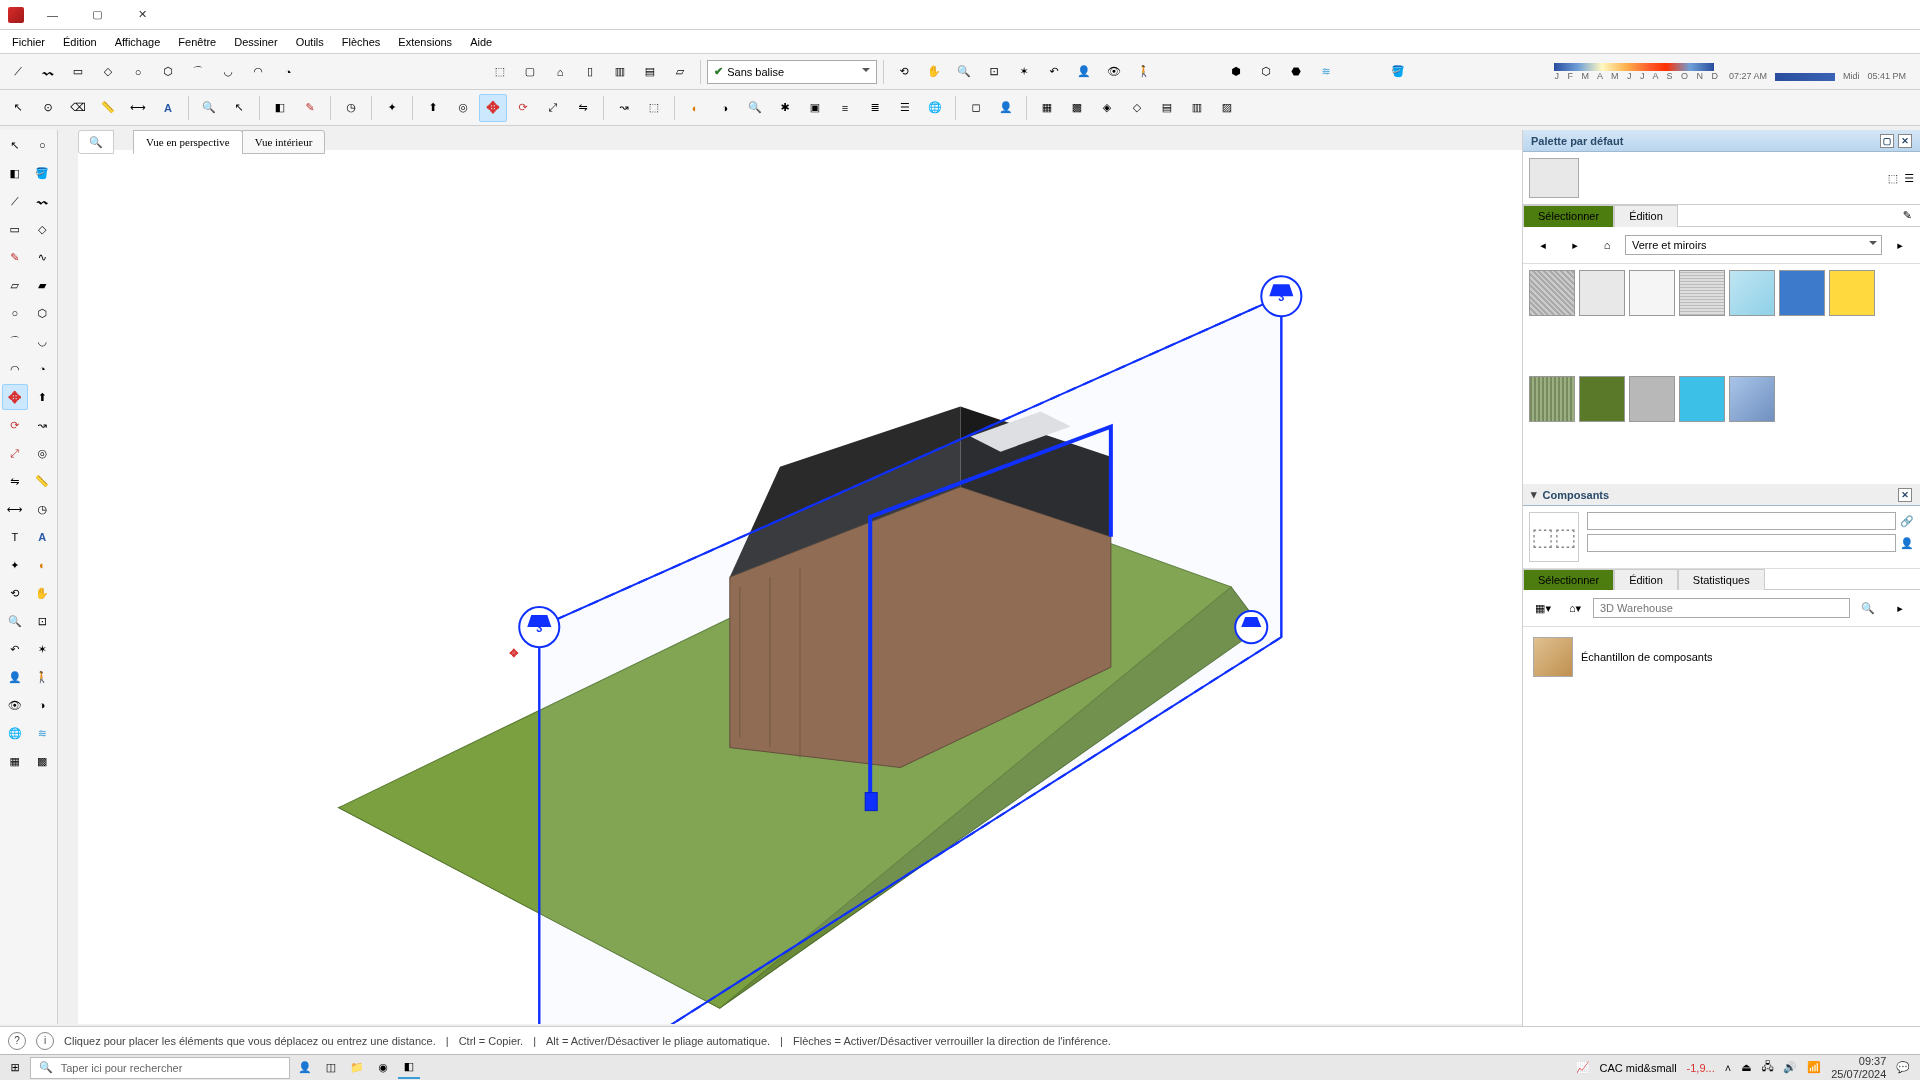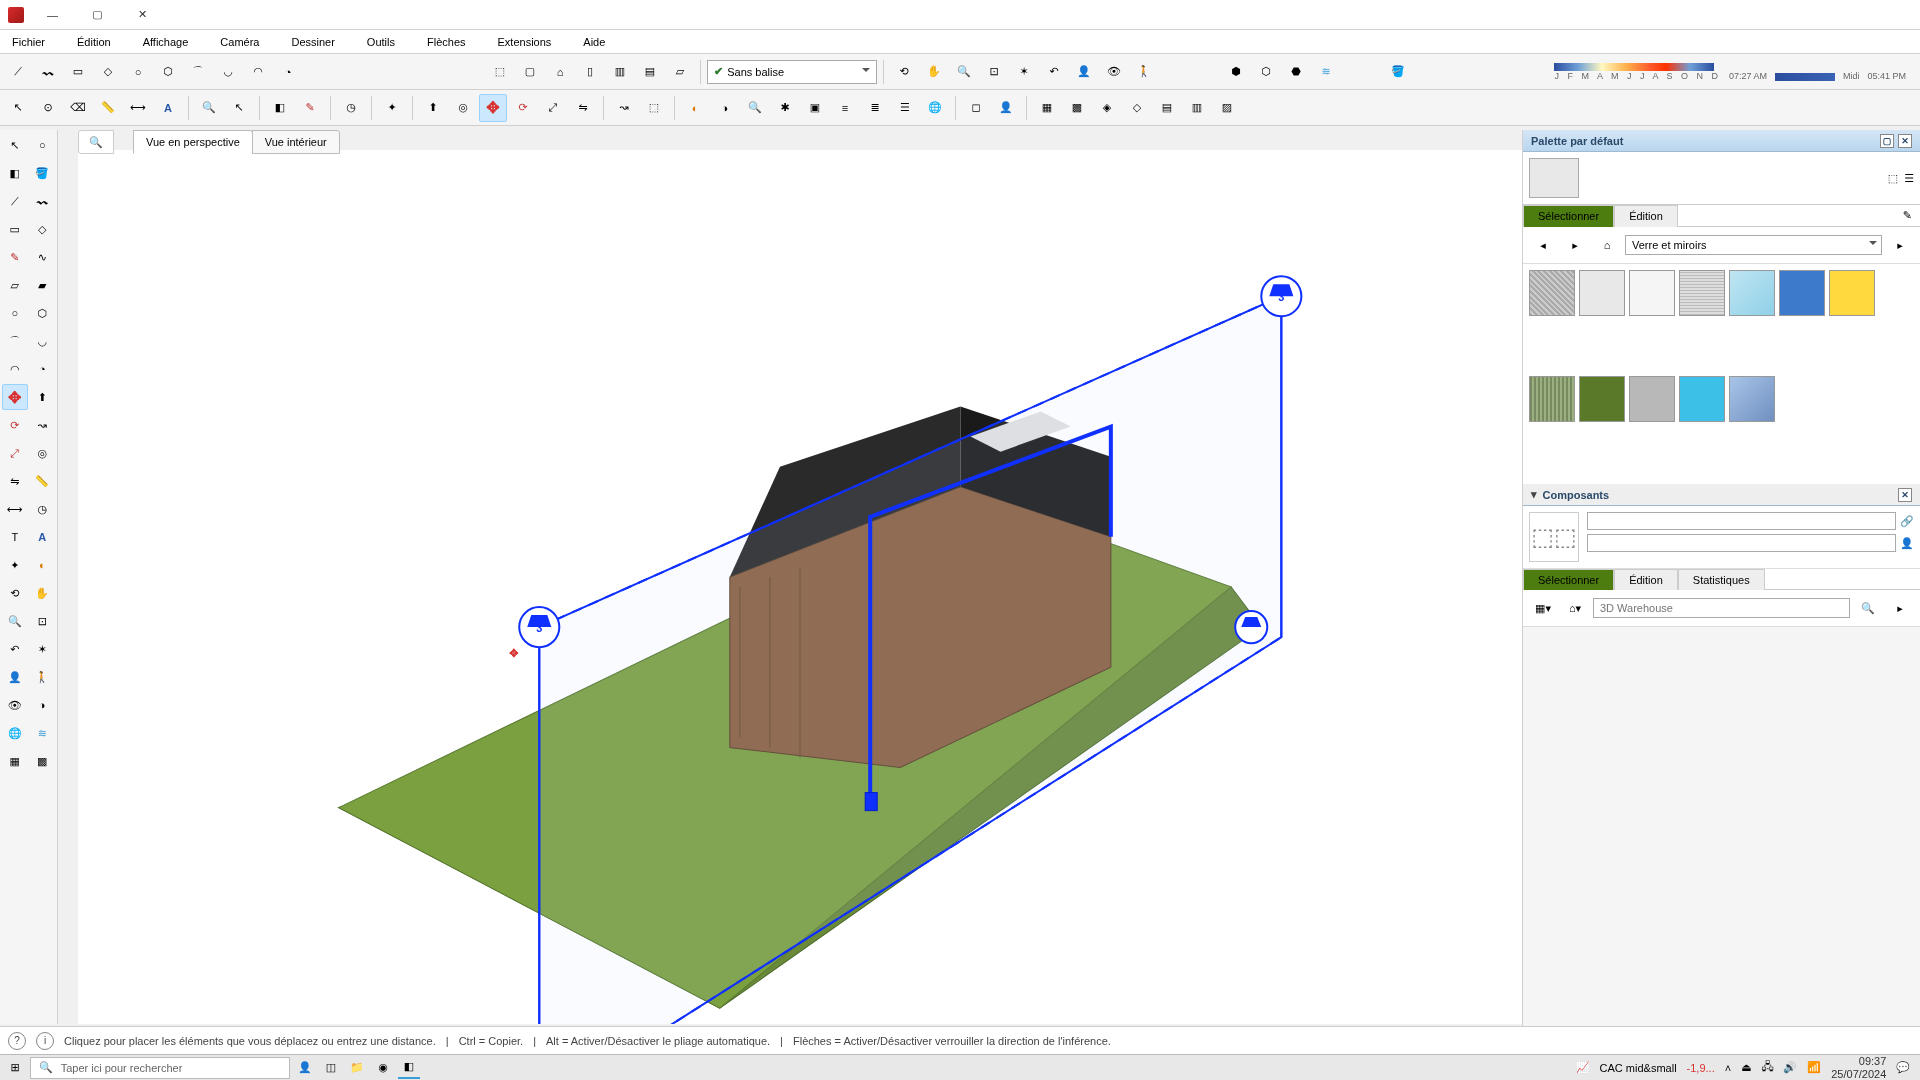--- a/index.html
+++ b/index.html
@@ -2,40 +2,40 @@
 <html><head>
 <meta charset="utf-8">
 <style>
 * { margin: 0; padding: 0; box-sizing: border-box; font-family: "Segoe UI", Tahoma, sans-serif; font-size: 11px; }
 body { width: 1920px; height: 1080px; background: #f0f0f0; overflow: hidden; display: flex; flex-direction: column; }
 .titlebar { height: 30px; background: #fff; display: flex; align-items: center; padding: 0 8px; border-bottom: 1px solid #d0d0d0; }
 .titlebar-icon { width: 16px; height: 16px; background: linear-gradient(135deg,#d92b2b,#a01818); margin-right: 6px; border-radius: 2px; }
 .titlebar-title { flex: 1; color: #333; }
 .titlebar-buttons { display: flex; gap: 0; }
 .titlebar-btn { width: 45px; height: 30px; display: flex; align-items: center; justify-content: center; color: #333; }
-.menubar { height: 24px; background: #fff; display: flex; align-items: center; padding: 0 4px; gap: 16px; border-bottom: 1px solid #d0d0d0; }
+.menubar { height: 24px; background: #fff; display: flex; align-items: center; padding: 0 4px; gap: 2px; border-bottom: 1px solid #d0d0d0; }
 .menu-item { padding: 2px 8px; cursor: default; }
 .toolbar-row { background: #f5f5f5; border-bottom: 1px solid #d0d0d0; display: flex; align-items: center; padding: 2px 4px; gap: 2px; min-height: 36px; }
 .tool-btn { width: 28px; height: 28px; display: flex; align-items: center; justify-content: center; border: 1px solid transparent; cursor: pointer; border-radius: 2px; }
 .tool-btn.active { background: #cce8ff; border-color: #99d1ff; }
 .tool-sep { width: 1px; height: 24px; background: #ccc; margin: 0 4px; }
 .tag-select { width: 170px; height: 24px; border: 1px solid #aaa; background: #fff; padding: 0 20px 0 6px; position: relative; display: flex; align-items: center; gap: 4px; }
 .tag-select::after { content: ""; position: absolute; right: 6px; top: 50%; transform: translateY(-50%); border: 4px solid transparent; border-top-color: #555; }
 .checkmark { color: #2a7a2a; font-weight: bold; }
 .time-bar { display: flex; align-items: flex-end; gap: 8px; margin-left: auto; padding-right: 10px; }
 .time-gradient { width: 160px; height: 8px; background: linear-gradient(90deg,#2a4d9e 0%, #6fa0d8 15%, #fff8c0 30%, #ffb24d 45%, #ff5a2a 60%, #ff3000 70%, #6fa0d8 85%, #2a4d9e 100%); }
 .time-letters { font-size: 9px; letter-spacing: 3px; color: #666; }
 .time-text { font-size: 9px; color: #666; }
 .left-vtoolbar { position: absolute; left: 0; top: 130px; width: 58px; background: #f5f5f5; border-right: 1px solid #d0d0d0; display: flex; flex-direction: column; padding: 2px; bottom: 56px; }
 .vtool-row { display: flex; gap: 2px; margin-bottom: 2px; }
 .vtool-btn { width: 26px; height: 26px; display: flex; align-items: center; justify-content: center; cursor: pointer; border: 1px solid transparent; border-radius: 2px; }
 .vtool-btn.active { background: #cce8ff; border-color: #99d1ff; }
 .scene-tabs { position: absolute; left: 78px; top: 130px; display: flex; gap: 0; z-index: 5; }
 .scene-search { width: 36px; height: 24px; border: 1px solid #ccc; border-radius: 3px 0 0 3px; background: #fff; display: flex; align-items: center; justify-content: center; }
-.scene-tab { height: 24px; padding: 0 12px; border: 1px solid #bbb; background: #f8f8f8; display: flex; align-items: center; border-radius: 0 3px 0 0; margin-left: -1px; }
+.scene-tab { height: 24px; padding: 0 12px; border: 1px solid #bbb; background: #f8f8f8; display: flex; align-items: center; border-radius: 0 3px 0 0; margin-left: -1px; font-family: Liberation Serif, serif; }
 .scene-tab.active { background: #fff; border-bottom-color: #fff; }
 .viewport { position: absolute; left: 78px; top: 150px; right: 398px; bottom: 56px; background: #fff; overflow: hidden; }
 .right-panel { position: absolute; right: 0; top: 130px; width: 398px; bottom: 44px; background: #f5f5f5; border-left: 1px solid #d0d0d0; display: flex; flex-direction: column; }
 .panel-header { background: linear-gradient(#d5e6f5,#b9d6ef); height: 22px; display: flex; align-items: center; padding: 0 8px; font-weight: 600; color: #2a4a6a; border-bottom: 1px solid #a0b8d0; }
 .panel-header .chev { margin-right: 6px; color: #444; }
 .panel-header .controls { margin-left: auto; display: flex; gap: 4px; }
 .panel-header .controls span { width: 14px; height: 14px; border: 1px solid #888; background: #fff; font-size: 9px; display: flex; align-items: center; justify-content: center; }
 .mat-tabs { display: flex; border-bottom: 1px solid #ccc; background: #fff; }
 .mat-tab { padding: 4px 14px; border: 1px solid #ccc; border-bottom: none; margin-bottom: -1px; background: #eee; cursor: pointer; }
 .mat-tab.active { background: #4d7c0f; }
@@ -76,21 +76,21 @@
     <div class="titlebar-btn">—</div>
     <div class="titlebar-btn">▢</div>
     <div class="titlebar-btn close">✕</div>
   </div>
 </div>
 
 <div class="menubar">
   <div class="menu-item">Fichier</div>
   <div class="menu-item">Édition</div>
   <div class="menu-item">Affichage</div>
-  <div class="menu-item">Caméra</div>
+  <div class="menu-item">Fenêtre</div>
   <div class="menu-item">Dessiner</div>
   <div class="menu-item">Outils</div>
   <div class="menu-item">Flèches</div>
   <div class="menu-item">Extensions</div>
   <div class="menu-item">Aide</div>
 </div>
 
 <div class="toolbar-row">
   <div class="tool-btn">⟋</div>
   <div class="tool-btn">〰</div>
@@ -420,20 +420,26 @@
     <div class="mat-tab">Édition</div>
     <div class="mat-tab">Statistiques</div>
   </div>
   <div class="comp-head">
     <div class="tool-btn">▦▾</div>
     <div class="tool-btn">⌂▾</div>
     <input style="color: rgb(153, 153, 153);" placeholder="3D Warehouse">
     <div class="tool-btn">🔍</div>
     <div class="tool-btn">▸</div>
   </div>
+  <div class="comp-list">
+    <div class="comp-item">
+      <div class="comp-item-img"></div>
+      <span>Échantillon de composants</span>
+    </div>
+  </div>
 </div>
 
 <div class="vcb">
   <span class="vcb-label">Distance</span>
   <div class="vcb-input"><span>~ 51,43 cm</span></div>
 </div>
 
 <div class="status-bar">
   <div class="sico">?</div>
   <div class="sico">i</div>

